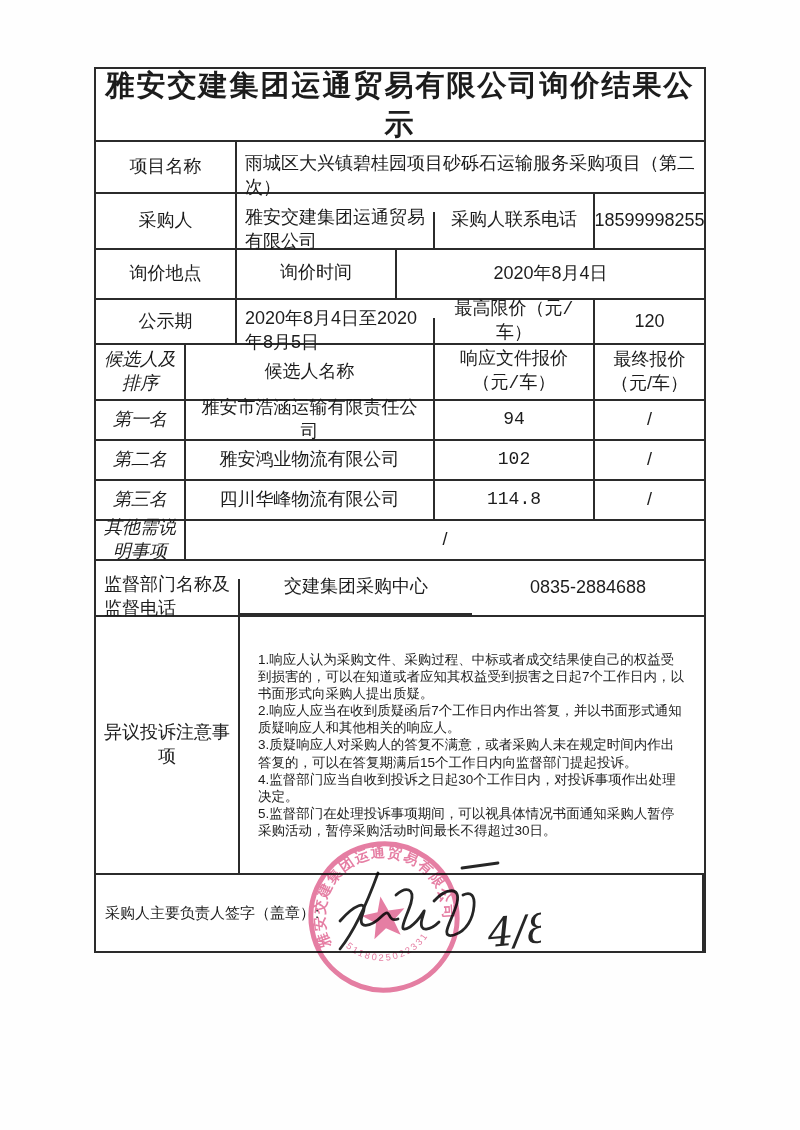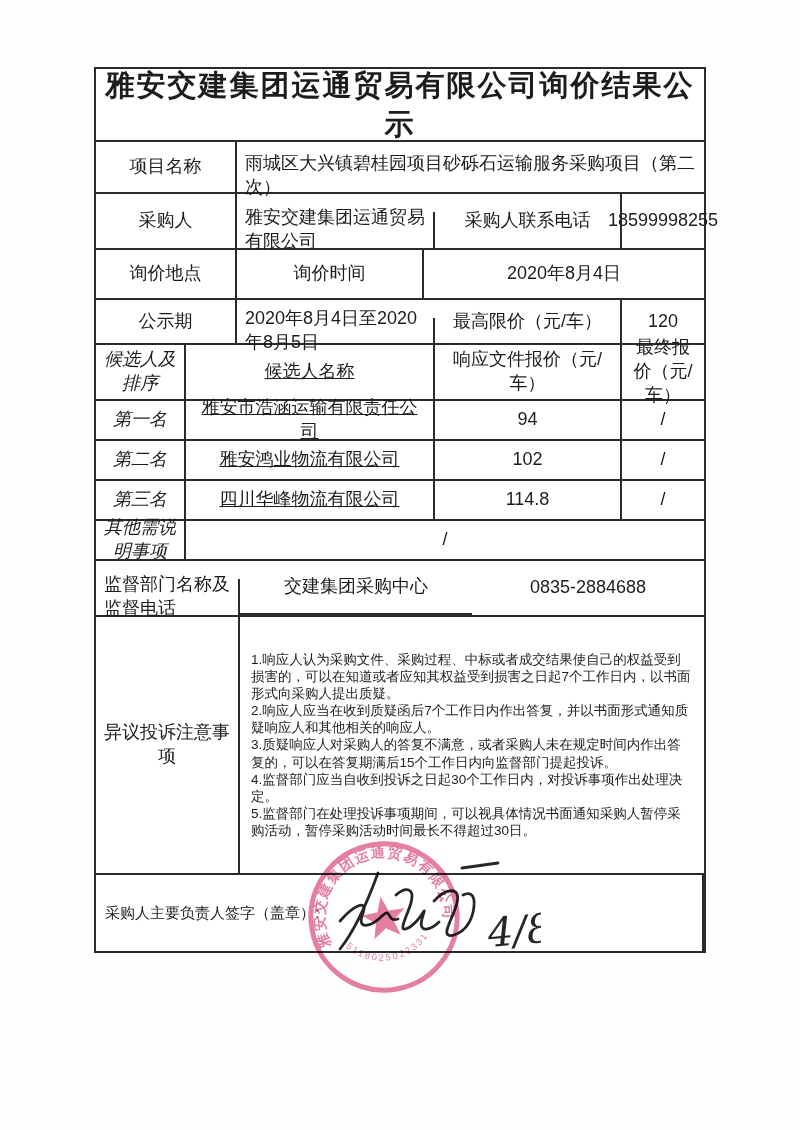--- a/index.html
+++ b/index.html
@@ -32,37 +32,37 @@
     display:flex;align-items:center;justify-content:center;
     text-align:center;
     padding:3px 8px;
     font-size:18px;line-height:1.32;
     color:var(--ink);
   }
   .cell:last-child{border-right:none;border-radius:16px;}
   .cell.left{justify-content:flex-start;text-align:left;margin-top:18px;}
   .grow{flex:1;min-width:0;}
   
-  .wA{width:141px;} .wB{width:198px;} .wC{width:187px;}
+  .wA{width:141px;} .wB{width:198px;} .wC{width:160px;font-family:Liberation Mono, monospace;}
   
-  .w1{width:90px;font-style:italic;} .w2{width:249px;text-decoration:underline;}
+  .w1{width:90px;font-style:italic;} .w2{width:249px;}
   
   .wL{width:144px;}
   .title-row{height:71px;}
   .title-cell{
     font-size:29px;font-weight:bold;letter-spacing:2px;
     justify-content:center;
   }
   .stack{display:flex;flex-direction:row;}
   .stack .cell{border-right:none;flex:1;border-bottom:2px solid var(--line);}
   .stack .cell:last-child{border-bottom:none;}
   .dispute-text{
     white-space:pre-line;
     font-size:13.5px;line-height:1.27;
-    padding:10px 11px;
+    padding:10px 18px;
     text-align:left;justify-content:flex-start;
   }
   .sig-row{position:relative;height:76px;}
   .sig-cell{justify-content:flex-start;text-align:left;padding-left:9px;font-size:15px;}
   .seal{
     position:absolute;left:209px;top:-37px;width:158px;height:158px;
     color:var(--seal);
     opacity:.82;
     mix-blend-mode:multiply;
     transform:rotate(-10deg);

